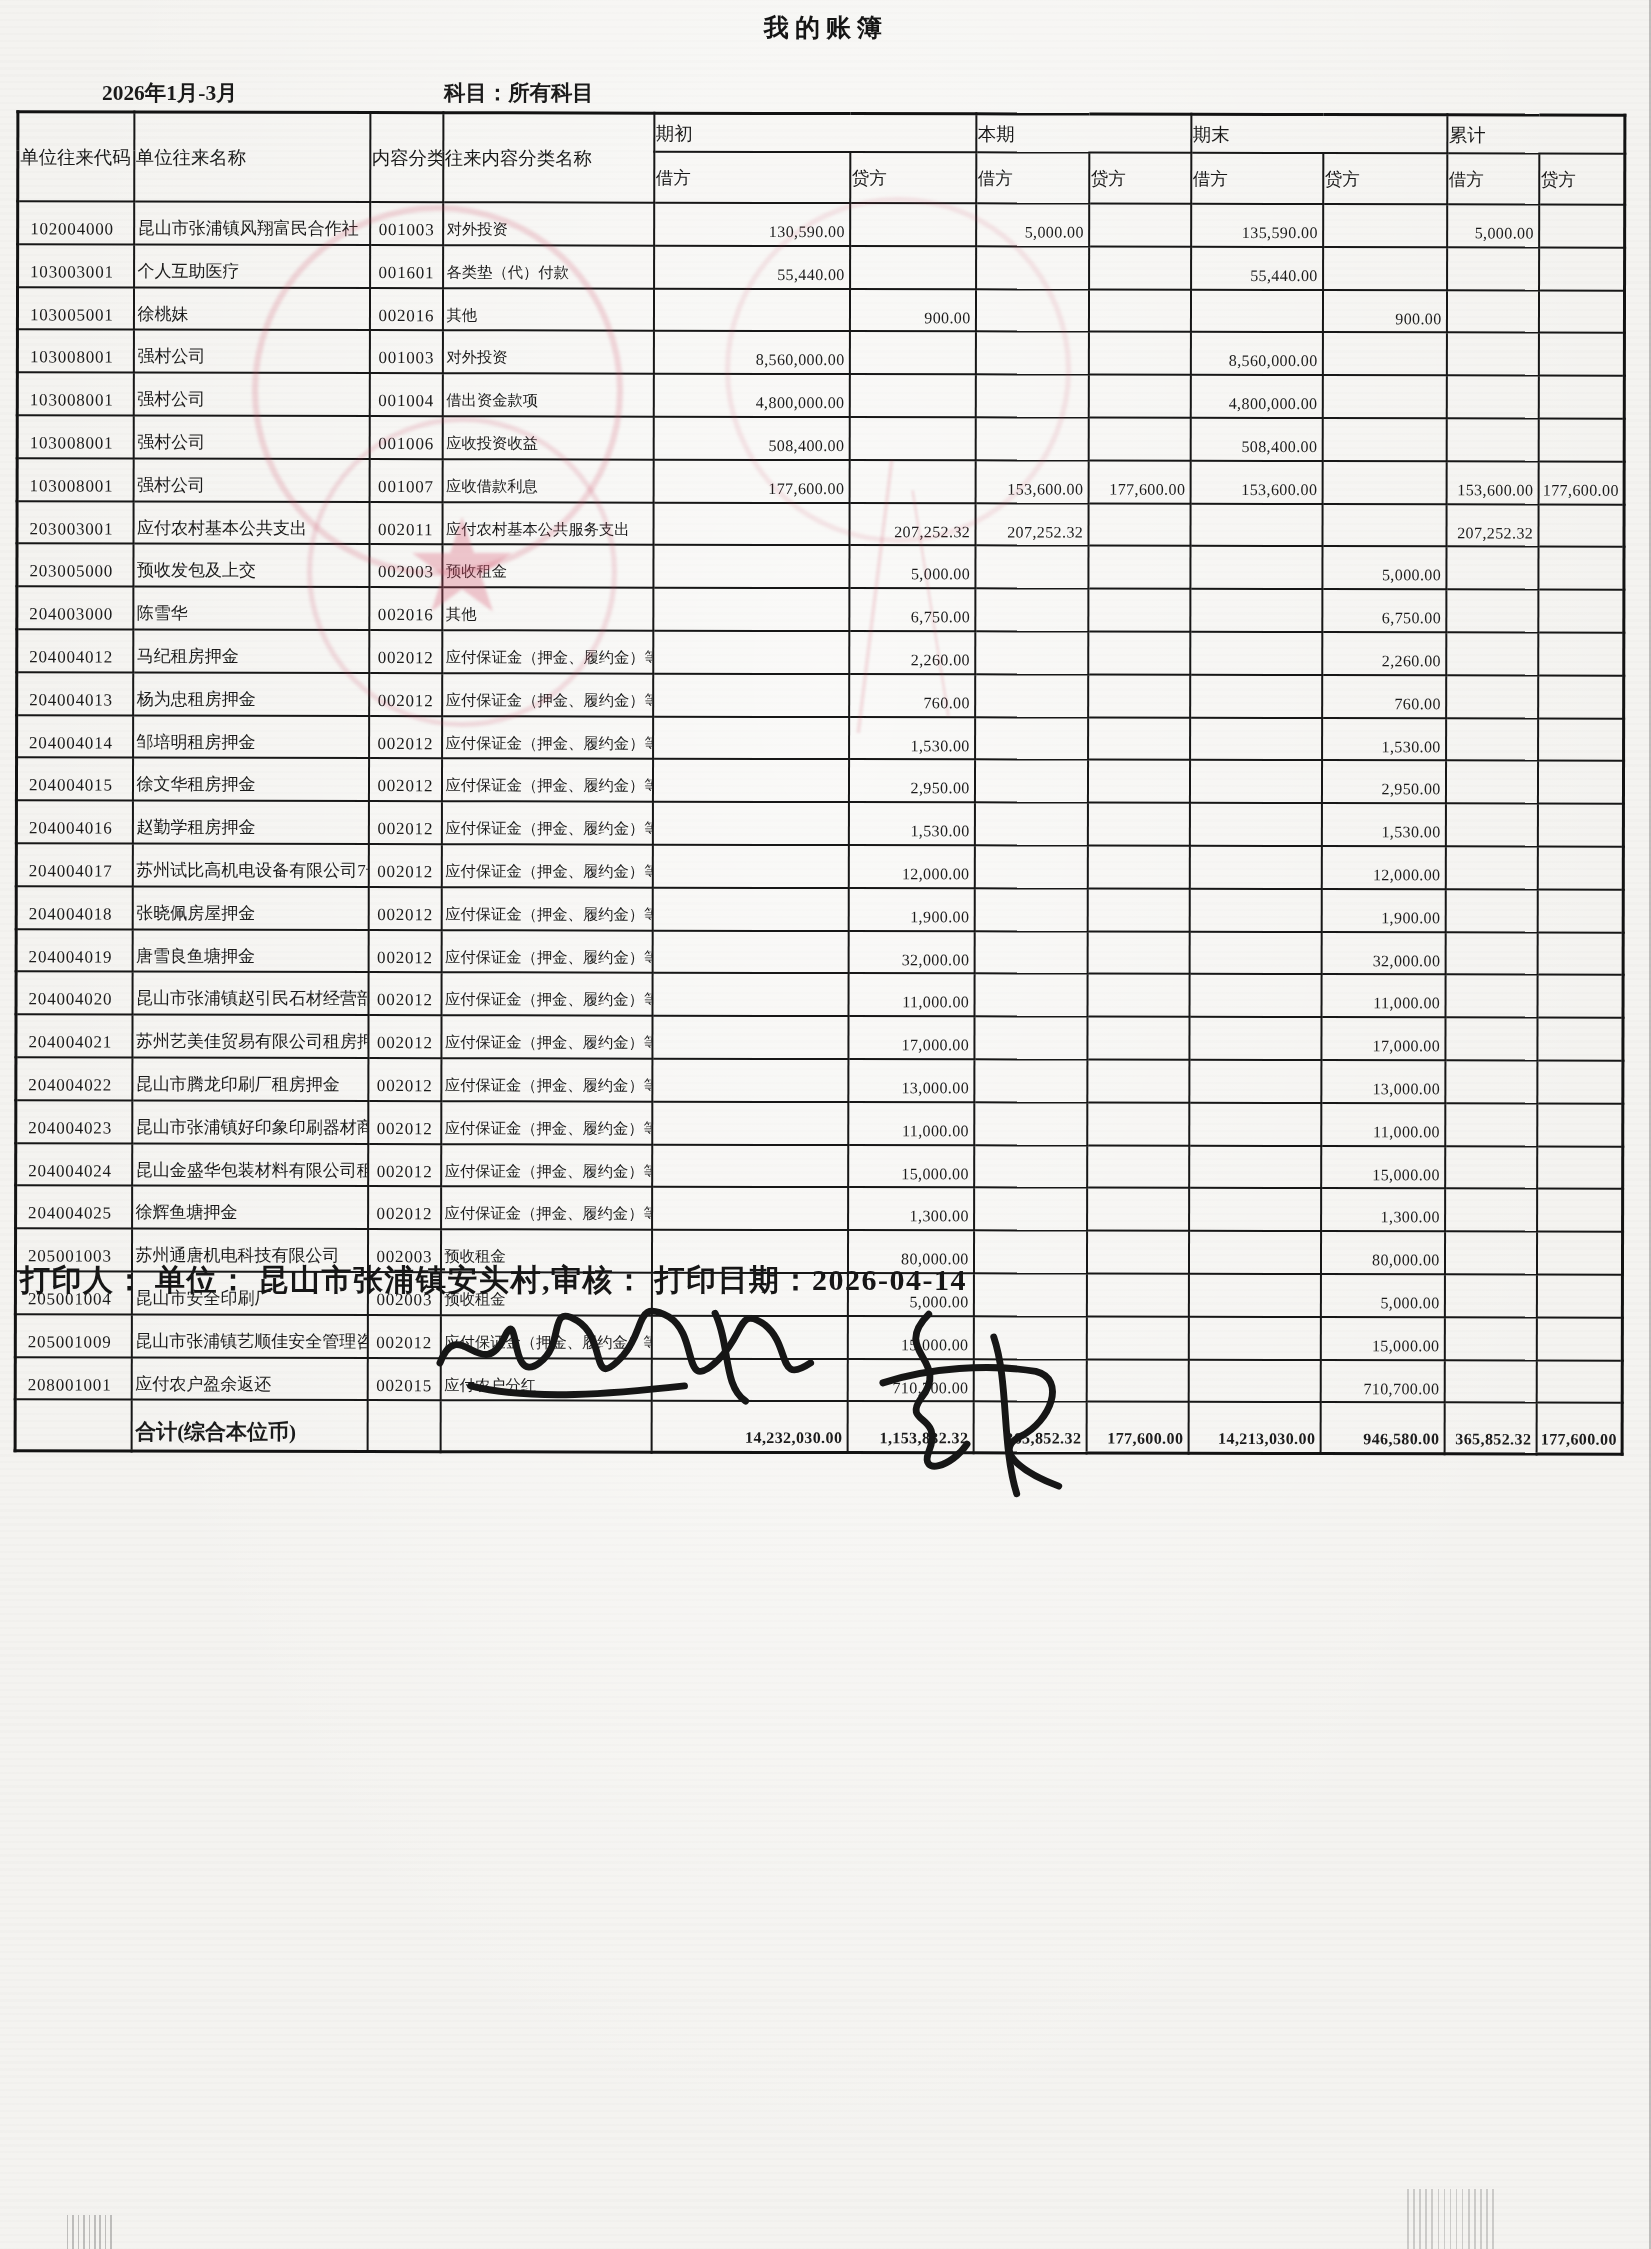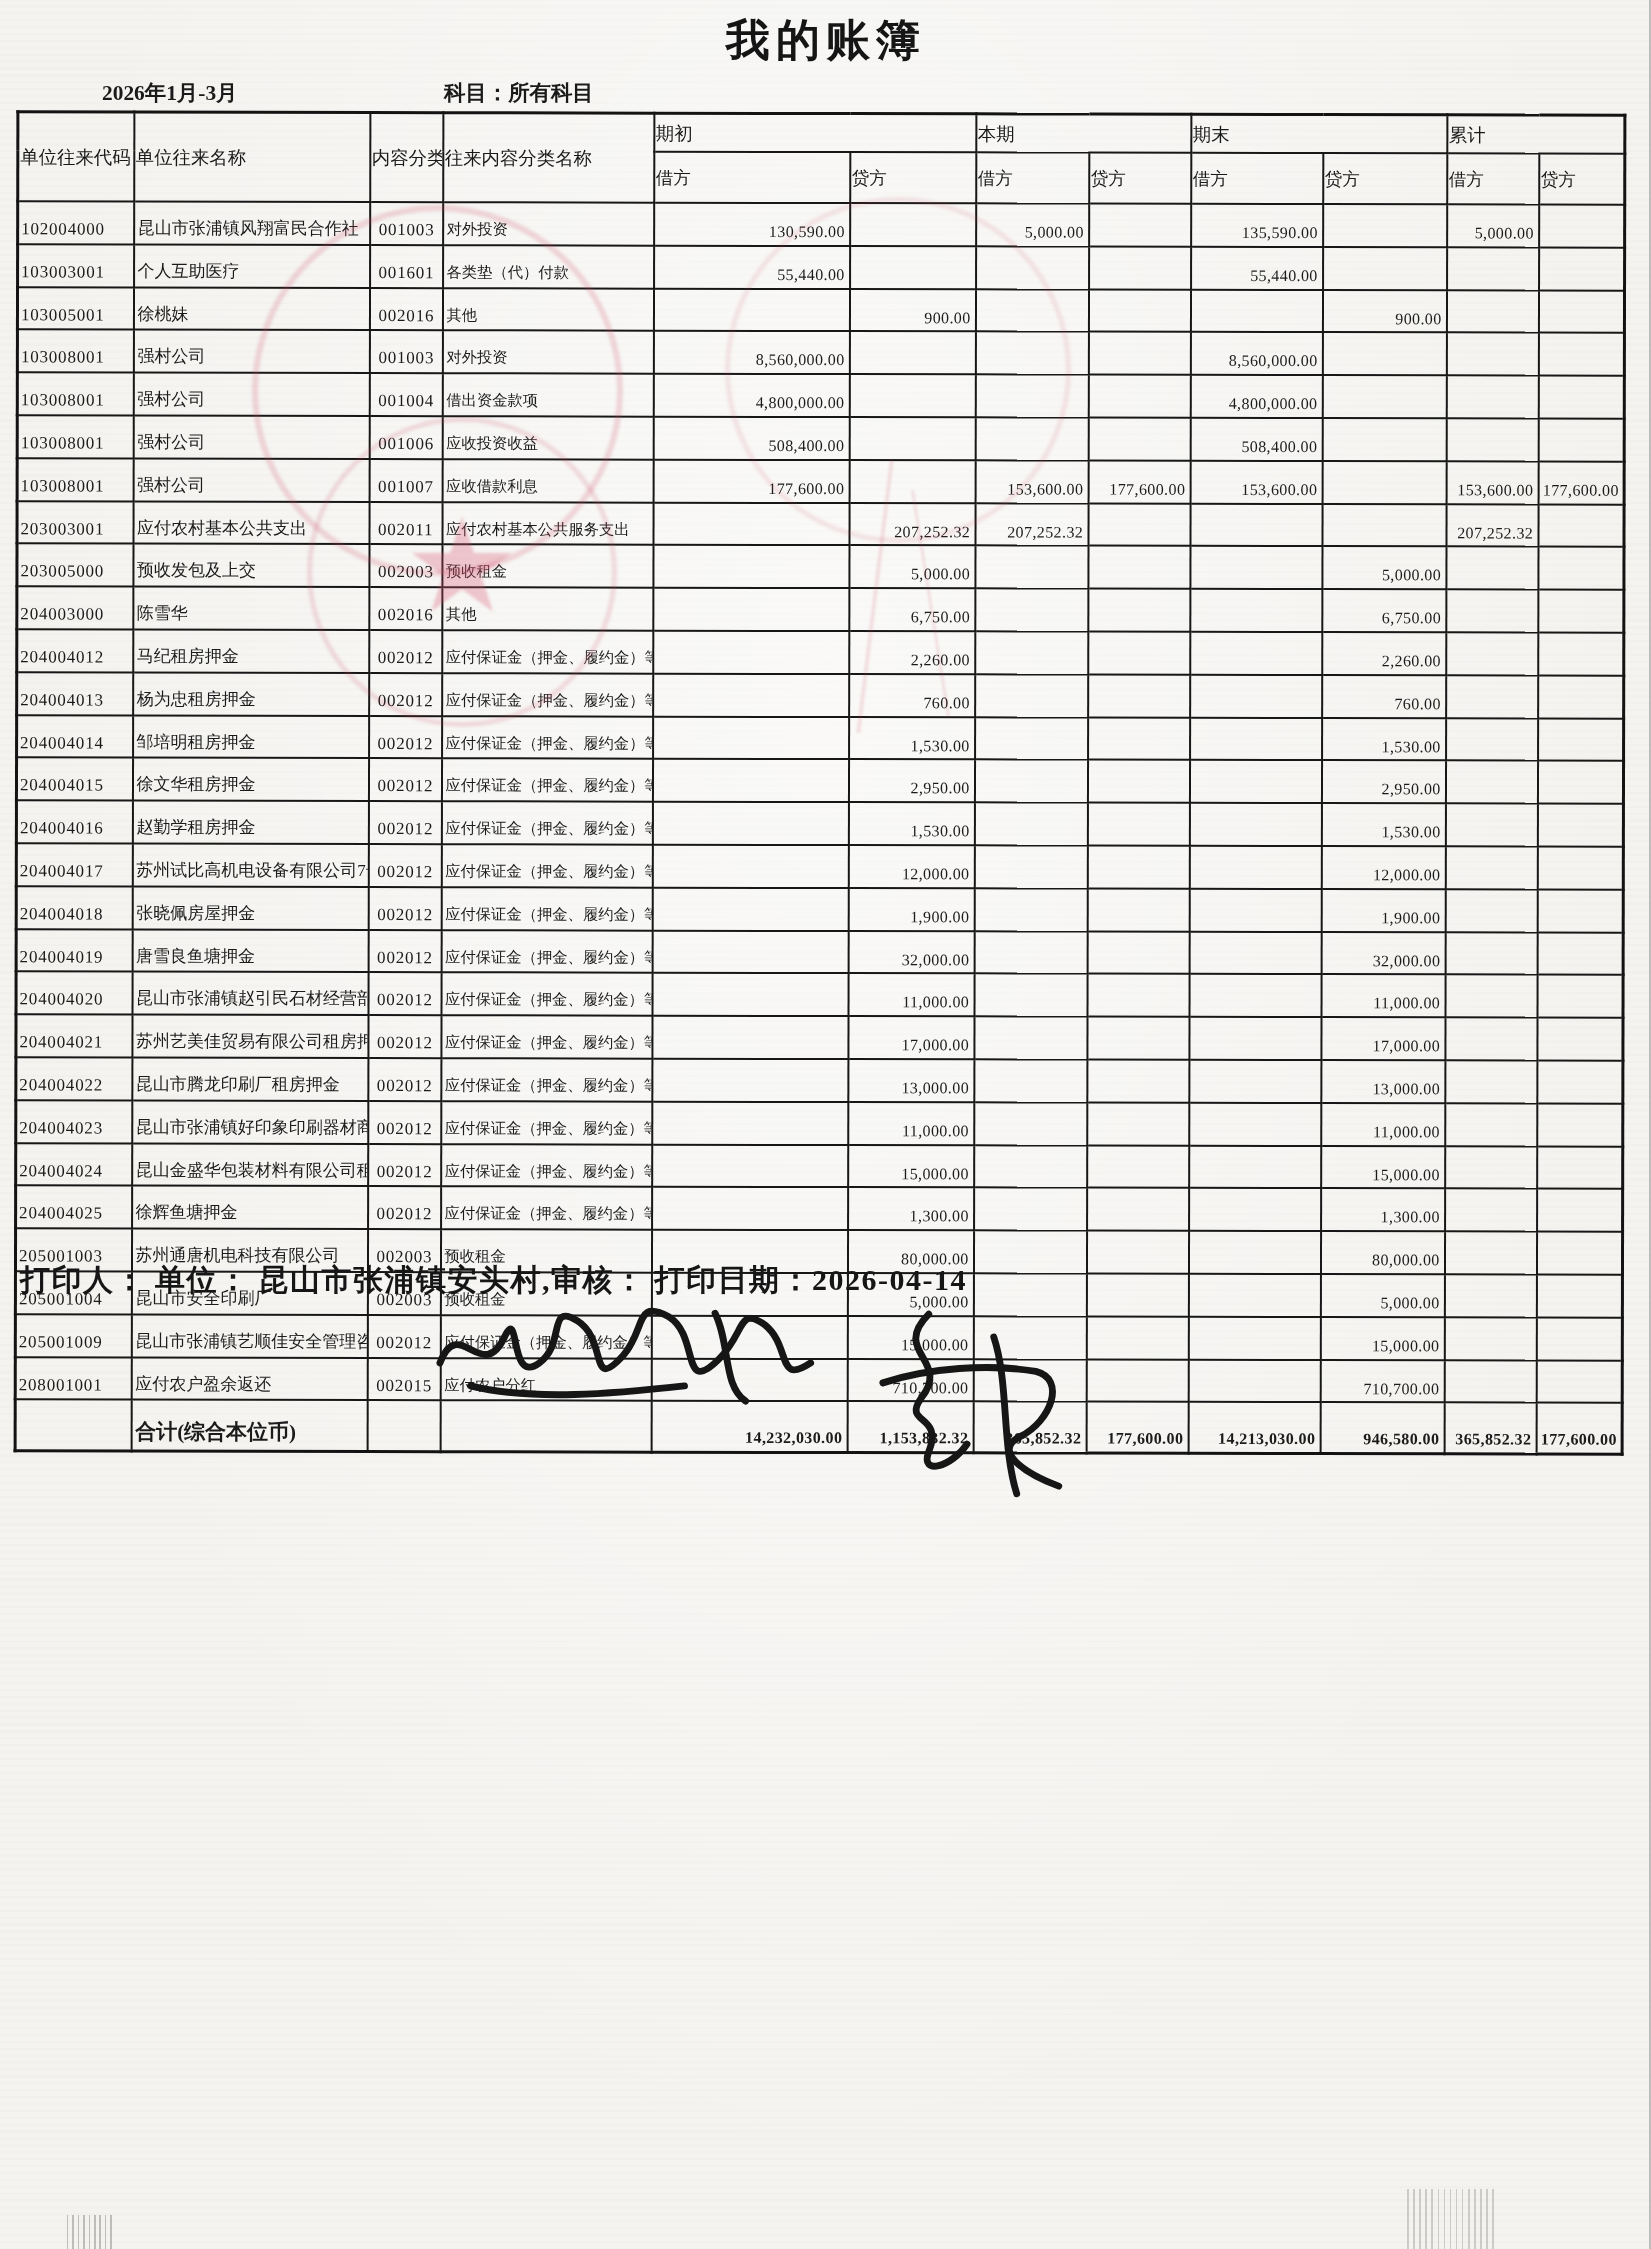--- a/index.html
+++ b/index.html
@@ -11,21 +11,21 @@
   }
   .page{
     position:absolute;inset:0;
     background:
       radial-gradient(ellipse at 50% 30%, rgba(255,255,255,0.55), rgba(0,0,0,0) 70%),
       repeating-linear-gradient(0deg, rgba(120,120,120,0.025) 0 2.3px, rgba(255,255,255,0) 2.3px 6.9px),
       #f4f3f0;
   }
   .title{
     position:absolute;top:10.7px;left:0;width:1652px;text-align:center;
-    font-size:44px;font-weight:bold;letter-spacing:6.1px;color:#151515;
+    font-size:25px;font-weight:bold;letter-spacing:6.1px;color:#151515;
   }
   .meta{position:absolute;top:78px;font-size:21.4px;font-weight:bold;color:#1a1a1a;}
   .meta.period{left:102px;}
   .meta.subject{left:444px;}
   table.ledger{
     position:absolute;left:15.3px;top:112px;width:1606px;
     border-collapse:collapse;table-layout:fixed;
     transform:rotate(0.12deg);
     background:transparent;
   }
@@ -35,21 +35,21 @@
     font-weight:normal;
   }
   table.ledger{border:3.8px solid #131313;}
   thead th{
     text-align:left;vertical-align:middle;
     font-weight:bold;font-size:18.4px;color:#181818;
   }
   tr.grp-row th{height:34px;}
   tr.sub-row th{height:47px;font-size:17.6px;}
   tbody td{height:36px;vertical-align:bottom;padding-bottom:3.8px;font-size:17px;}
-  td.c-code{padding-left:2px;text-align:left;font-size:17px;letter-spacing:0.8px;}
+  td.c-code{padding-left:11px;text-align:left;font-size:17px;letter-spacing:0.8px;}
   td.c-name{padding-left:3px;text-align:left;font-size:17px;font-weight:bold;}
   td.c-cat{padding-left:8px;text-align:left;font-size:17px;letter-spacing:0.8px;}
   td.c-catname{padding-left:3px;text-align:left;font-size:15.3px;font-weight:bold;}
   td.c-num{padding-right:3.8px;text-align:right;font-size:16px;letter-spacing:0.4px;}
   tr.total-row td{height:44px;font-weight:bold;}
   tr.total-row td.c-name{font-size:21px;}
   .footer-line{
     position:absolute;left:20px;top:1260px;
     font-size:30px;font-weight:bold;letter-spacing:1.5px;color:#161616;
   }

